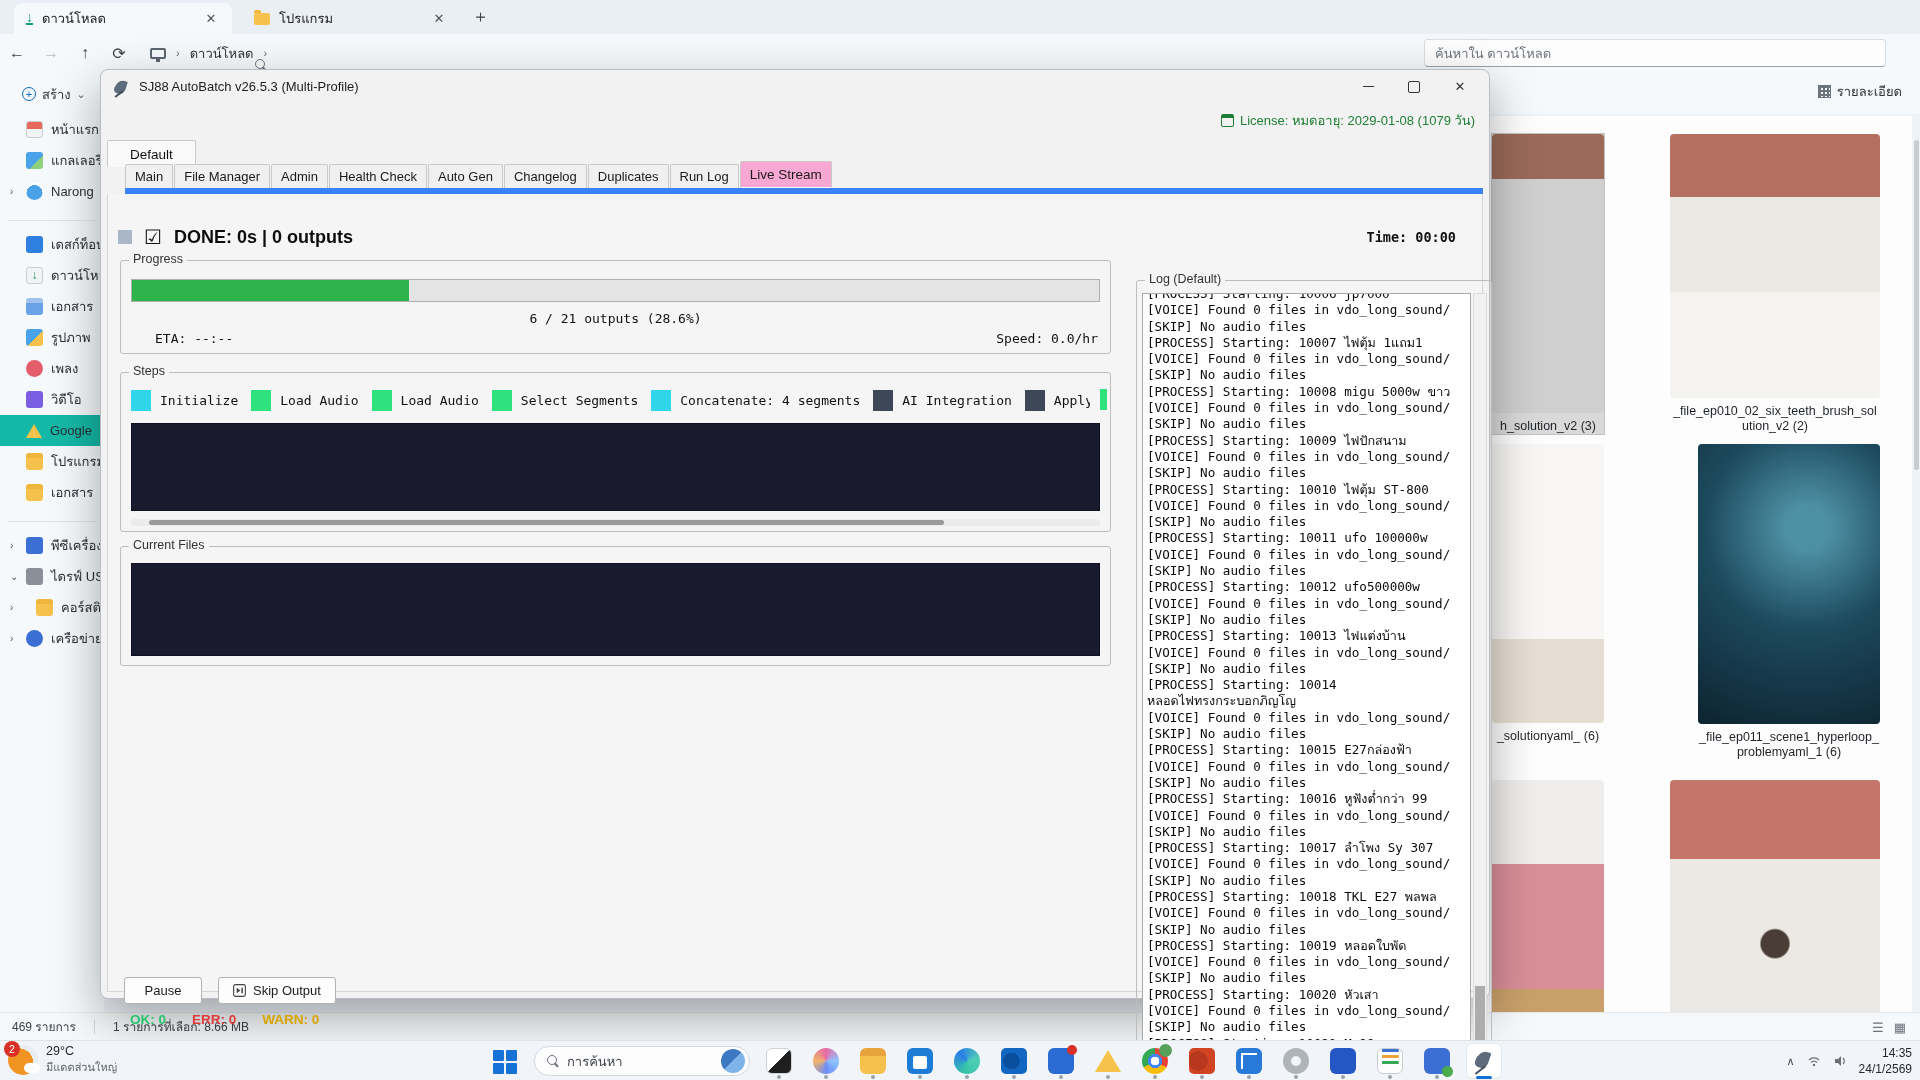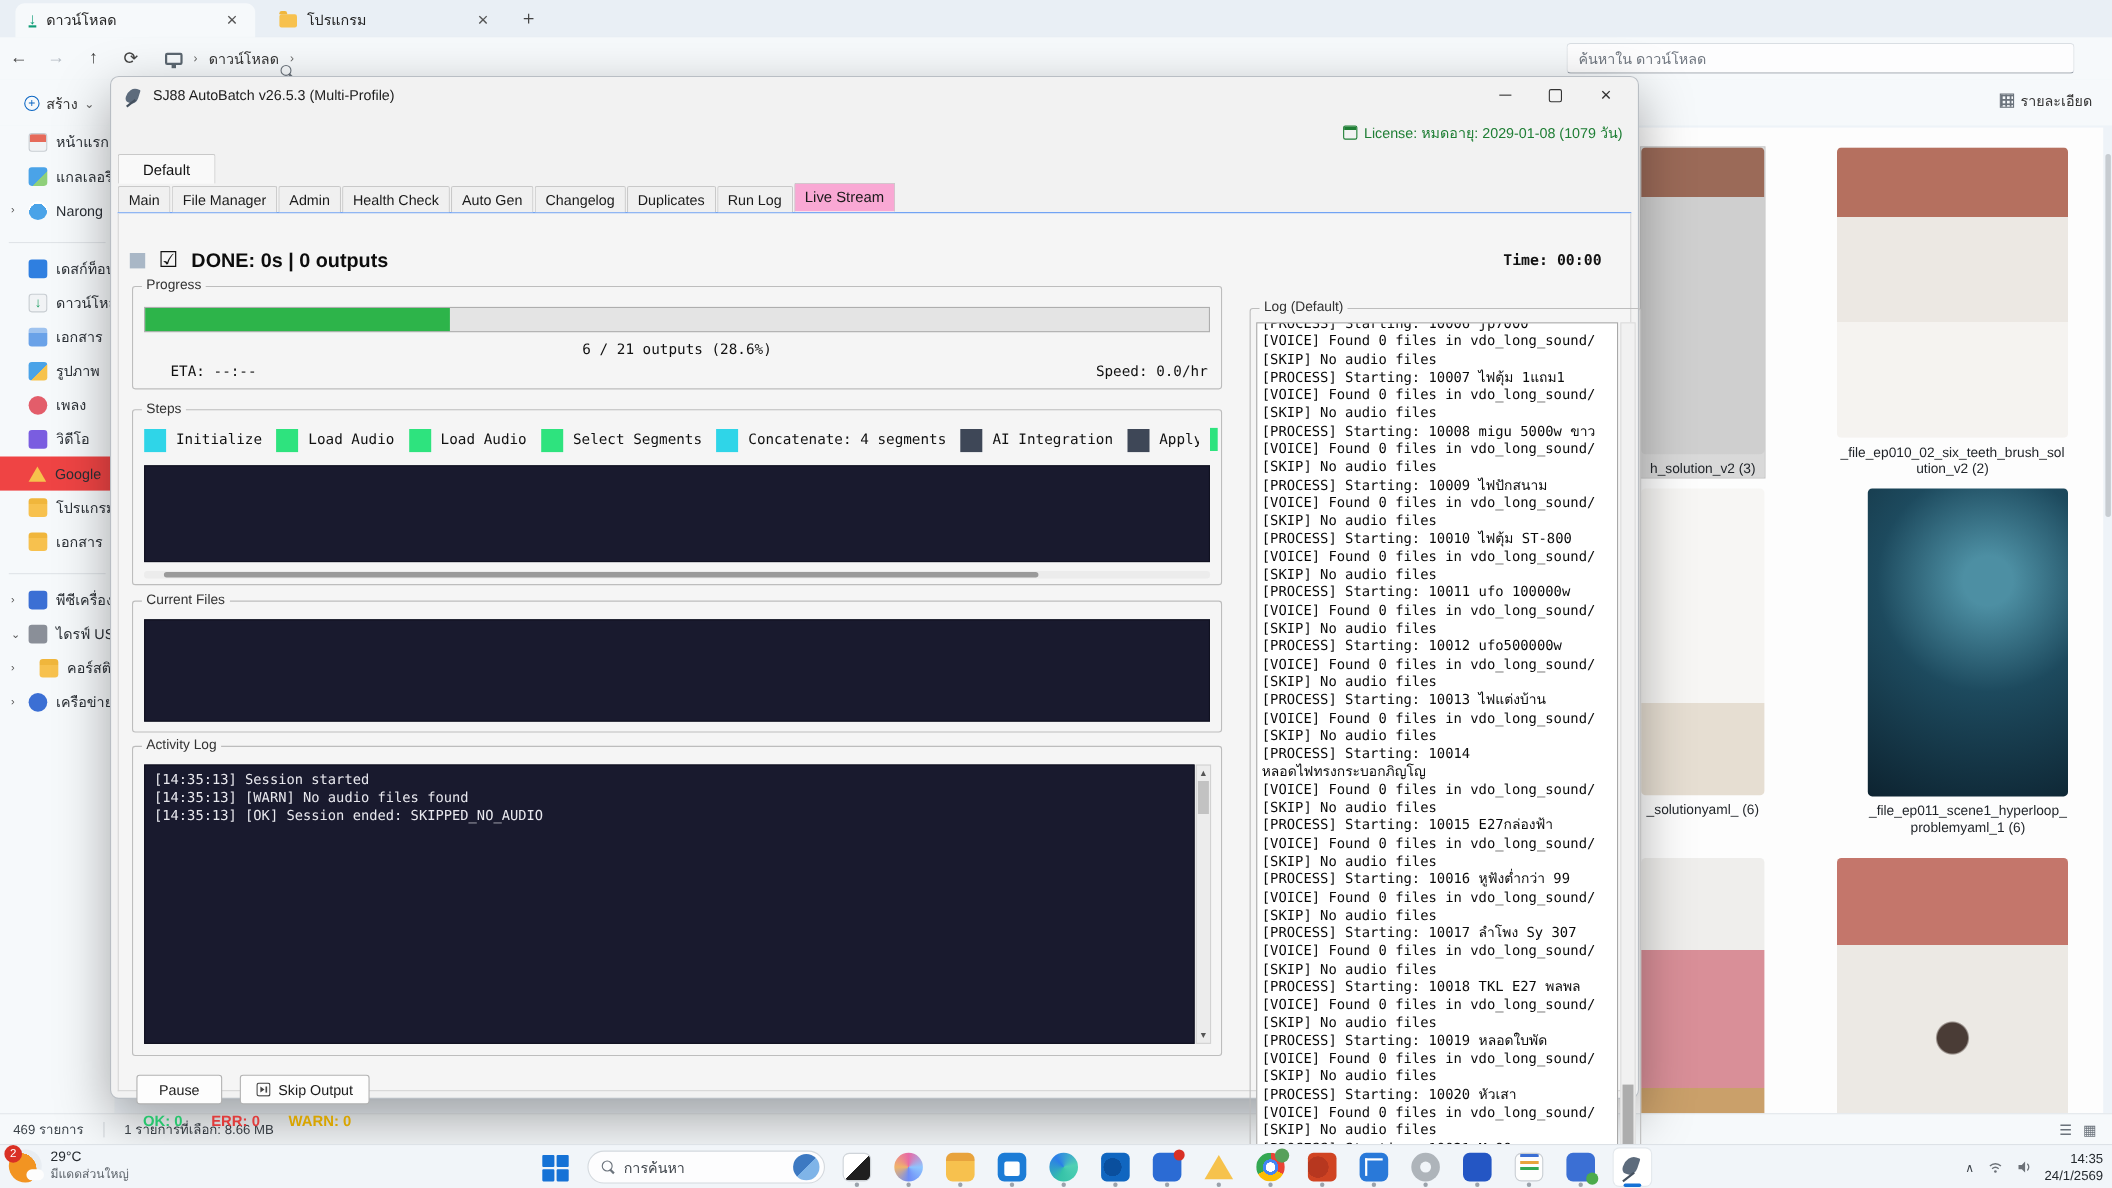--- a/index.html
+++ b/index.html
@@ -32,21 +32,21 @@
   .mag::after { content:""; position:absolute; width:5px; height:1.6px; background:#6b737c; transform:rotate(45deg); left:7px; top:9px; }
   .cmdbar { position:absolute; top:72px; left:0; right:0; height:42px; background:#f6f9fb; }
   .createbtn { position:absolute; left:14px; top:8px; height:28px; display:flex; align-items:center; gap:6px; font-size:13px; color:#333; padding:0 8px; border-radius:4px; }
   .plus-ico { width:14px; height:14px; border-radius:50%; border:1.4px solid #0b66c3; color:#0b66c3; font-size:11px; line-height:12px; text-align:center; }
   .detailsbtn { position:absolute; right:18px; top:9px; display:flex; align-items:center; gap:6px; font-size:13px; color:#333; }
   .grid-ico { width:13px; height:13px; background:
      linear-gradient(#6b737c 2px, transparent 2px) 0 0/100% 4px,
      linear-gradient(90deg,#6b737c 2px, transparent 2px) 0 0/4px 100%; border:1px solid #6b737c; }
   #sidebar { position:absolute; top:114px; left:0; width:104px; bottom:28px; background:#f6f9fb; overflow:hidden; }
   .sb-item { height:31px; display:flex; align-items:center; gap:8px; padding-left:26px; font-size:13px; color:#2a2f35; white-space:nowrap; }
-  .sb-item.sel { background:#ef4444; }
+  .sb-item.sel { background:#14b8a6; }
   .sb-exp { position:absolute; left:10px; font-size:10px; color:#555; width:10px; }
   .sb-sep { height:10px; border-bottom:1px solid #e0e4e8; margin:4px 8px 8px; }
   .sbico { width:17px; height:17px; border-radius:3px; flex:0 0 auto; }
   .i-home{background:linear-gradient(180deg,#e66a5a 45%,#f1f3f5 45%);border:1px solid #c8cdd2;}
   .i-gallery{background:linear-gradient(135deg,#4aa3e8 60%,#8fd07a 60%);}
   .i-cloud{background:radial-gradient(circle at 50% 60%, #4aa3e8 60%, #fff 61%);border-radius:50%;}
   .i-desktop{background:#2f7fe0;}
   .i-down{background:#f1f3f5;border:1px solid #c8cdd2;color:#149a5c;font-size:12px;font-weight:bold;text-align:center;line-height:15px;}
   .i-doc{background:linear-gradient(#9fc3ef 30%,#6aa2e8 30%);}
   .i-pic{background:linear-gradient(135deg,#4aa3e8 55%,#f6c24c 55%);}
@@ -87,21 +87,21 @@
   .wb-min::before { content:""; width:11px; height:1.4px; background:#333; }
   .wb-max::before { content:""; width:10px; height:10px; border:1.4px solid #333; border-radius:2px; }
   .quill { width:16px; height:16px; position:relative; }
   .quill::before { content:""; position:absolute; left:2px; top:1px; width:11px; height:14px; background:#5d6b7c; border-radius:90% 10% 60% 40%; transform:rotate(18deg); }
   .quill::after { content:""; position:absolute; left:1px; bottom:0px; width:10px; height:1.6px; background:#44505e; transform:rotate(-38deg); }
   .profrow { position:absolute; top:33px; left:0; right:0; height:36px; display:flex; align-items:center; gap:12px; padding-left:14px; font-size:13.5px; color:#222; }
   .pbtn { height:26px; padding:0 11px; background:#fdfdfd; border:1px solid #b2b2b2; border-radius:3px; display:flex; align-items:center; gap:6px; font-size:13px; color:#1f1f1f; }
   .license { position:absolute; right:14px; top:40px; font-size:13px; color:#1e7e34; display:flex; gap:6px; align-items:center; }
   .cal-ico { width:13px; height:13px; border:1.4px solid #1e7e34; border-radius:2px; background:linear-gradient(#1e7e34 3px, transparent 3px); }
   .proftab { position:absolute; top:70px; left:6px; height:27px; padding:0 22px; background:#f9f9f9; border:1px solid #c9c9c9; border-bottom:none; display:flex; align-items:center; font-size:13.5px; color:#111; border-radius:2px 2px 0 0; }
-  .nbtabs { position:absolute; top:97px; left:6px; right:6px; height:27px; display:flex; align-items:flex-end; border-bottom:1px solid #3b82f6; }
+  .nbtabs { position:absolute; top:97px; left:24px; right:6px; height:27px; display:flex; align-items:flex-end; border-bottom:6px solid #3b82f6; }
   .ntab { height:24px; padding:0 9px; display:flex; align-items:center; font-size:13px; color:#1a1a1a; background:#f0f0f0; border:1px solid #c9c9c9; border-bottom:none; margin-right:1px; border-radius:2px 2px 0 0; }
   .ntab.active { height:27px; background:#f9a8d4; font-size:13.5px; margin-top:-3px; border-bottom:1px solid #fafafa; }
   .page { position:absolute; top:124px; left:6px; right:6px; bottom:6px; background:#f5f5f5; border:1px solid #d6d6d6; border-top:none; }
 
   .donerow { position:absolute; top:30px; left:10px; right:26px; height:26px; display:flex; align-items:center; gap:12px; }
   .stop-sq { width:14px; height:14px; background:#a9b7c6; }
   .chk { font-size:20px; color:#111; line-height:20px; }
   .donetext { font-size:18px; font-weight:bold; color:#0d0d0d; }
   .timer { margin-left:auto; font-size:13.5px; font-weight:bold; color:#111; }
 
@@ -435,33 +435,20 @@
       <div class="hscroll">
           <div class="hthumb"></div>
         </div>
     </div>
 
     <div class="gbox" id="box-current">
       <span class="glabel">Current Files</span>
       <div class="darkpanel" id="current-panel"></div>
     </div>
 
-    <div class="gbox" id="box-activity">
-      <span class="glabel">Activity Log</span>
-      <div class="darkpanel mono" id="activity-panel">
-          <div class="alog-line">[14:35:13] Session started</div>
-          <div class="alog-line">[14:35:13] [WARN] No audio files found</div>
-          <div class="alog-line">[14:35:13] [OK] Session ended: SKIPPED_NO_AUDIO</div>
-        </div>
-      <div class="vscroll">
-        <div class="varrow" style="top:0;">▲</div>
-        <div class="vthumb"></div>
-        <div class="varrow" style="bottom:0;">▼</div>
-      </div>
-    </div>
 
     <div class="btnrow">
       <button class="abtn" style="width:78px; justify-content:center;">Pause</button>
       <button class="abtn">
         <svg width="13" height="13" viewBox="0 0 14 14">
             <rect x="0.7" y="0.7" width="12.6" height="12.6" rx="2" fill="none" stroke="#444" stroke-width="1.2"></rect>
             <path d="M4 4 L8 7 L4 10 Z" fill="#444"></path>
             <rect x="9" y="4" width="1.6" height="6" fill="#444"></rect>
           </svg>
         <span>Skip Output</span>

